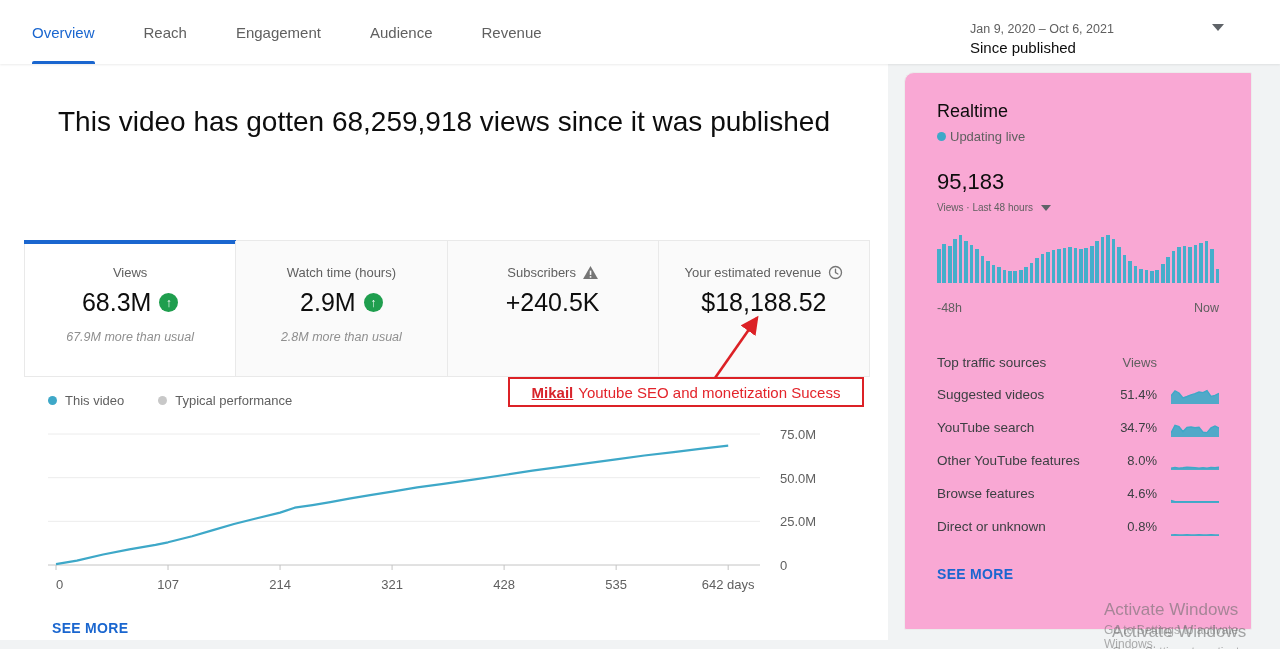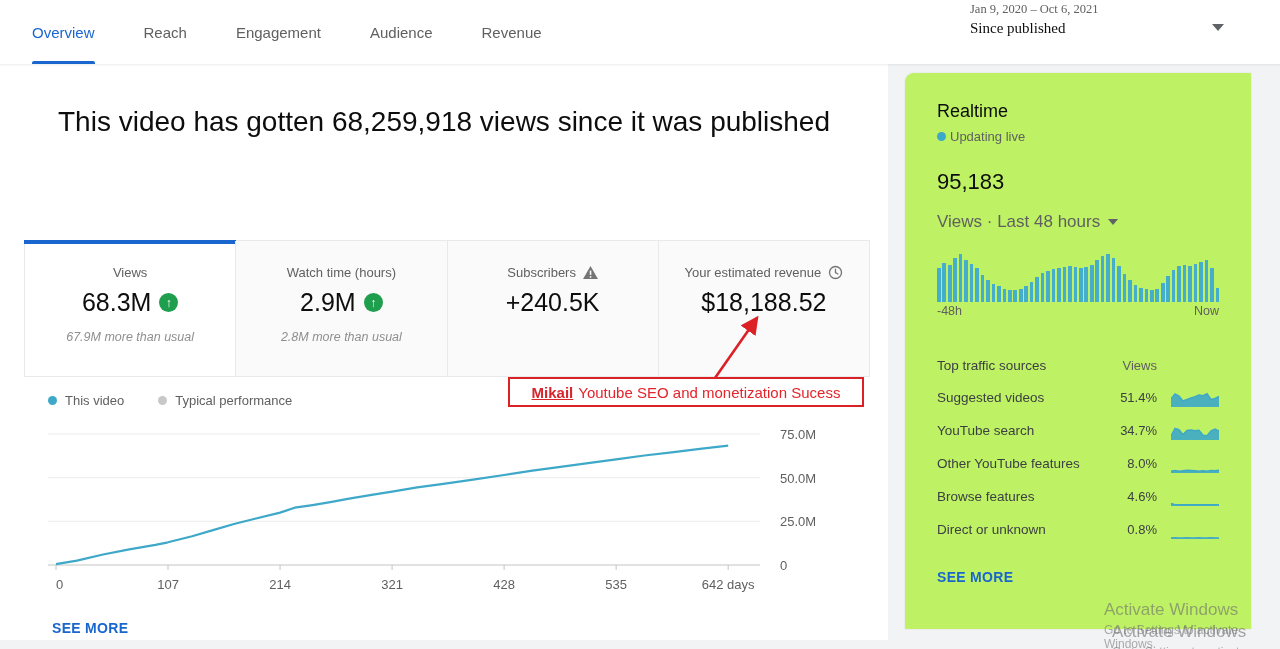--- a/index.html
+++ b/index.html
@@ -8,21 +8,21 @@
 
   
   .topbar { position:absolute; left:0; top:0; width:1280px; height:64px; background:#fff;
             box-shadow:0 1px 2px rgba(0,0,0,.08); z-index:6; }
   .tabs { display:flex; align-items:center; height:64px; margin-left:32px; gap:49px; }
   .tab { font-size:15px; color:#606060; height:64px; display:flex; align-items:center;
          position:relative; cursor:pointer; white-space:nowrap; }
   .tab.active { color:#1a66cf; }
   .tab.active::after { content:""; position:absolute; left:0; right:0; bottom:0; height:3px;
          background:#1a66cf; border-radius:2px 2px 0 0; }
-  .daterange { position:absolute; left:970px; top:2px;font-family:Liberation Serif, serif; }
+  .daterange { position:absolute; left:970px; top:22px; }
   .daterange .dr-span { font-size:12.5px; color:#606060; }
   .daterange .dr-mode { font-size:15px; color:#0d0d0d; margin-top:3px; }
   .dr-caret { position:absolute; left:1212px; top:24px; width:0; height:0;
               border-left:6px solid transparent; border-right:6px solid transparent;
               border-top:7px solid #5f6368; cursor:pointer; }
 
   
   .main { position:absolute; left:0; top:64px; width:888px; height:576px; background:#fff; }
   .headline { margin:34px auto 0; width:780px; text-align:center; font-size:28px;
               font-weight:normal; color:#0d0d0d; line-height:47px; }
@@ -56,33 +56,33 @@
 
   
   .annot { position:absolute; left:508px; top:313px; width:356px; height:30px;
            border:2.5px solid #dc2126; background:rgba(255,255,255,.95); display:flex;
            align-items:center; justify-content:center; font-size:15px; color:#e3242b;
            z-index:8; white-space:nowrap; }
   .annot b { font-weight:bold; text-decoration:underline; margin-right:5px; color:#d8242b; }
   .annot-arrow { position:absolute; left:695px; top:244px; z-index:8; pointer-events:none; }
 
   
-  .sidebar { position:absolute; left:904px; top:72px; width:348px; height:558px; background:#bef264;
+  .sidebar { position:absolute; left:904px; top:72px; width:348px; height:558px; background:#f9a8d4;
              border-radius:10px 2px 2px 2px; border:1px solid #ececec; padding:0 32px; z-index:2; }
   .rt-title { margin-top:28px; font-size:18px; color:#0d0d0d; }
   .rt-status { margin-top:7px; display:flex; align-items:center; gap:4px; font-size:13px;
                color:#606060; }
   .rt-count { margin-top:25px; font-size:22px; color:#0d0d0d; }
-  .rt-caption { margin-top:17px; font-size:17px; color:#606060; display:flex; align-items:center;
+  .rt-caption { margin-top:7px; font-size:10px; color:#606060; display:flex; align-items:center;
                gap:8px; cursor:pointer; }
   .cap-caret { width:0; height:0; border-left:5px solid transparent;
                border-right:5px solid transparent; border-top:6px solid #5f6368; }
   .rt-bars { margin-top:20px; display:block; }
   .rt-axis { display:flex; justify-content:space-between; font-size:12.5px; color:#606060;
-             margin-top:0; }
+             margin-top:16px; }
 
   .traffic { margin-top:40px; }
   .t-head { display:flex; font-size:13px; color:#606060; padding-bottom:6px; }
   .t-row { display:flex; padding:7.5px 0; cursor:pointer; }
   .t-src { flex:1; font-size:13.5px; color:#3c4043; }
   .t-pct { width:46px; text-align:right; font-size:13px; color:#3c4043; }
   .t-spark { width:48px; height:18px; margin-left:14px; }
   .t-head .t-pct { color:#606060; }
   .sb-see-more { margin-top:22px; font-size:14px; font-weight:bold; letter-spacing:.3px;
              color:#1a66cf; cursor:pointer; display:inline-block; }

